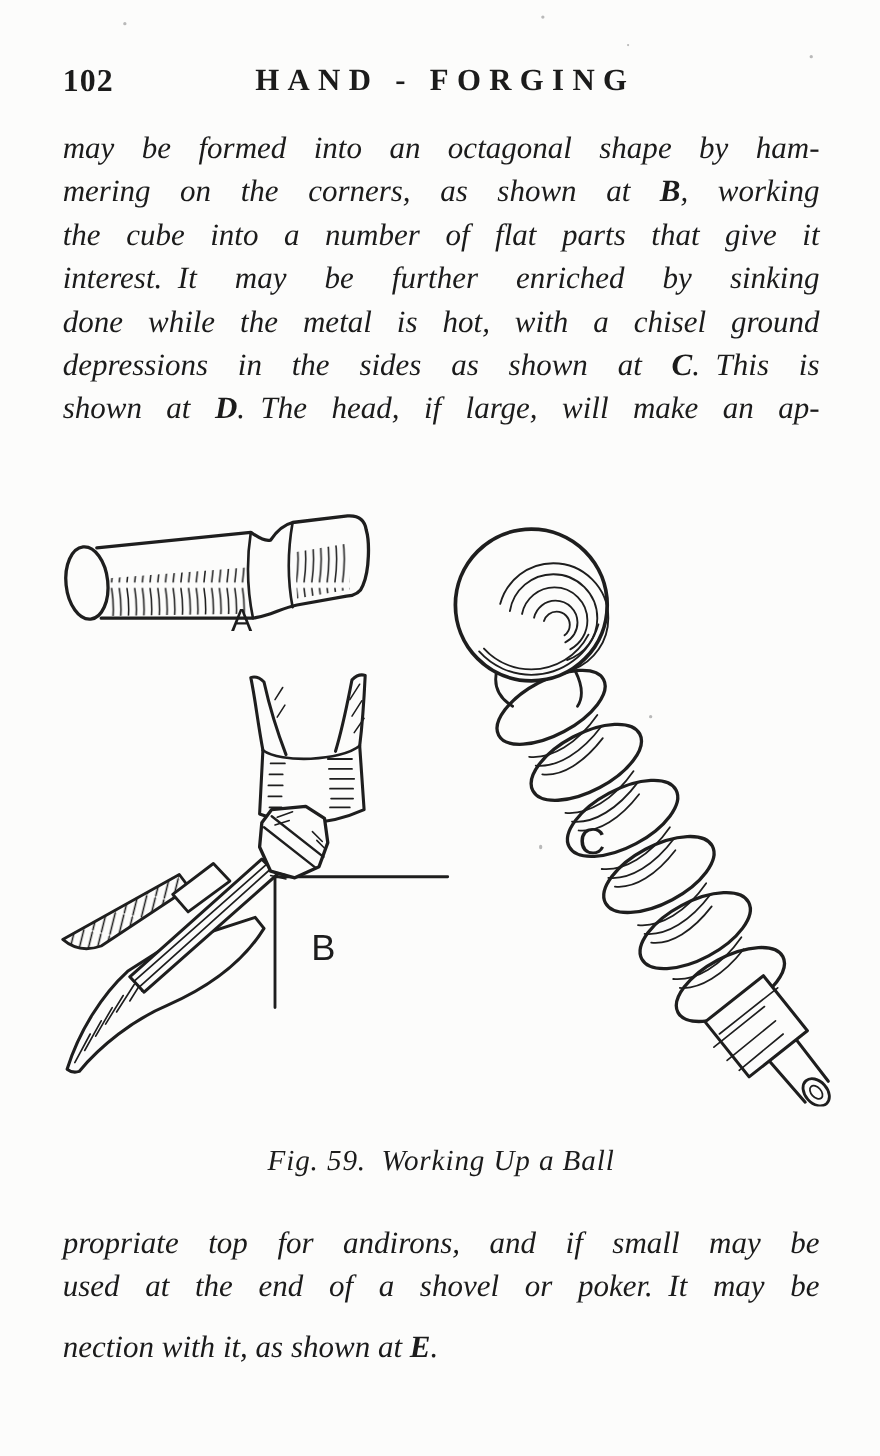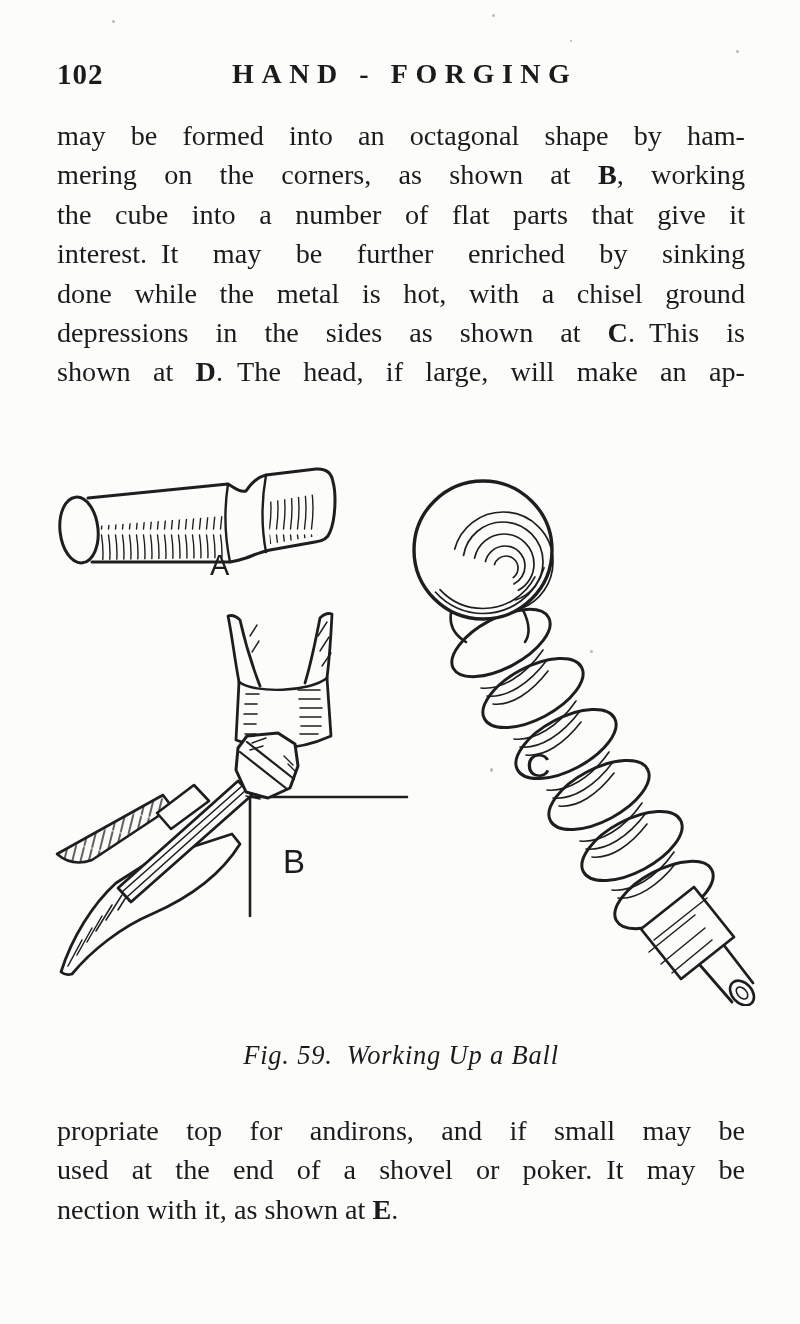--- a/index.html
+++ b/index.html
@@ -7,26 +7,26 @@
     width:800px;height:1324px;position:relative;overflow:hidden;
     background:#fcfcfb;color:#1b1b1b;
     font-family:"Liberation Serif","DejaVu Serif",serif;
   }
   .col{position:absolute;left:57px;width:688px;}
   
   .header{top:58px;height:34px;}
   .page-num{position:absolute;left:0;top:0;font-size:29px;font-weight:600;letter-spacing:1px;}
   .run-title{text-align:center;font-size:28px;font-weight:600;letter-spacing:.27em;text-indent:.27em;}
   
-  .para{font-size:28.2px;line-height:39.4px;}
+  .para{font-size:28.2px;line-height:39.4px;font-style:italic;}
   .para .tline{text-align:justify;text-align-last:justify;white-space:nowrap;}
   .para b{font-weight:700;}
   .p-top{top:116px;}
   .p-bottom{top:1111px;}
-  .p-bottom .tline:last-child{text-align-last:left;}
+  .p-bottom .tline:last-child{text-align-last:left;margin-top:16px;}
   
   .figure{position:absolute;left:0;top:440px;width:800px;height:566px;}
   .fig-label{position:absolute;font-family:"Liberation Sans","DejaVu Sans",sans-serif;color:#1c1c1c;line-height:1;}
   .lab-a{left:210px;top:551px;font-size:29px;}
   .lab-b{left:283px;top:845px;font-size:33px;}
   .lab-c{left:526px;top:748px;font-size:34px;}
   .caption{top:1040px;text-align:center;font-style:italic;font-size:26.5px;letter-spacing:.03em;}
   
   .speck{position:absolute;background:#b9b9b9;border-radius:50%;}
 </style>

